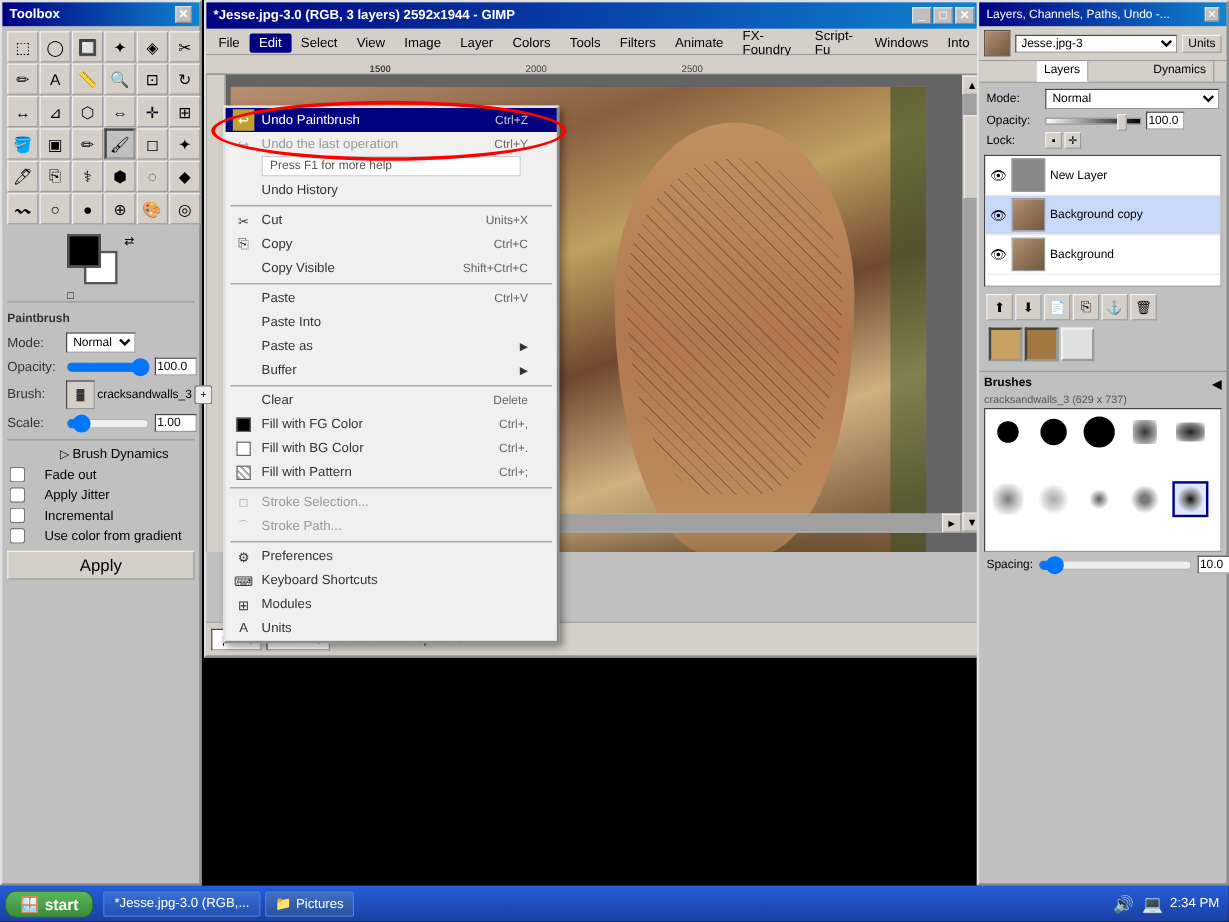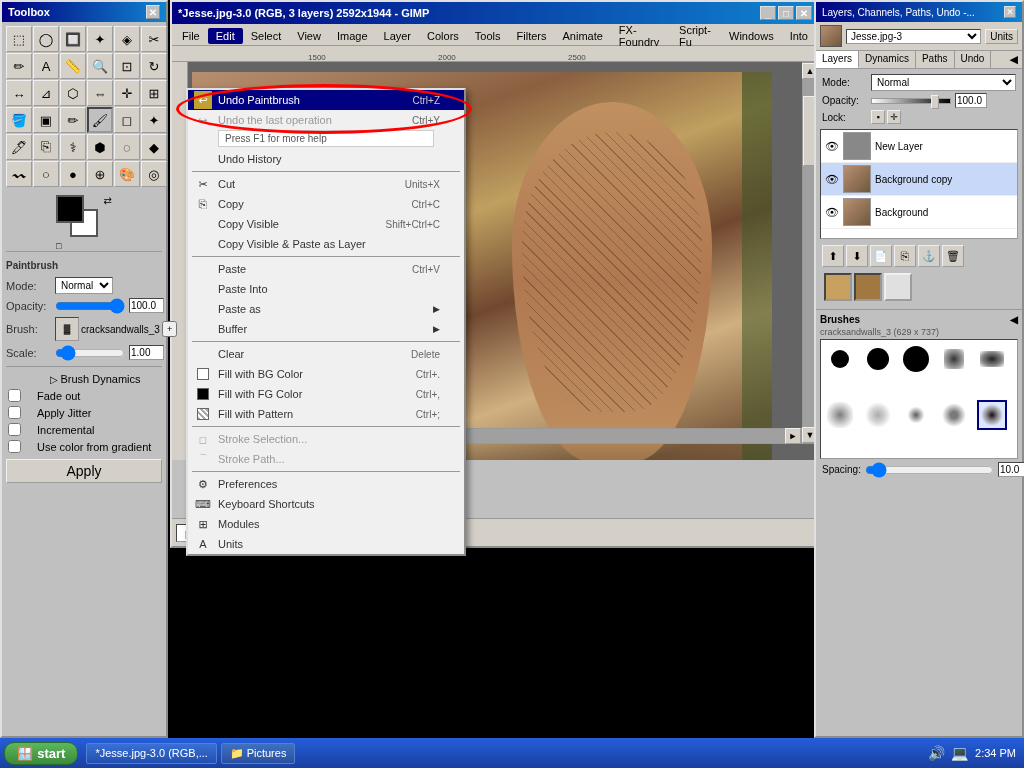--- a/index.html
+++ b/index.html
@@ -166,21 +166,21 @@
     }
     #layers-titlebar {
       background: linear-gradient(to right, #000080, #1084d0);
       color: white; padding: 3px 6px; font-size: 10px; font-weight: normal;
       display: flex; justify-content: space-between; align-items: center; height: 20px;
     }
     #layers-tabs {
       display: flex; background: #d4d0c8; border-bottom: 1px solid #999;
     }
     .layer-tab {
-      padding: 2px 6px; font-size: 10px; cursor: pointer; border-right: 1px solid #999;
+      padding: 2px 6px; font-size: 10px; cursor: pointer; border-right: 1px solid #999; margin-left: 48px;
     }
     .layer-tab.active { background: white; border-bottom: 1px solid white; }
     #layers-content { padding: 4px; }
     .layer-prop { display: flex; align-items: center; gap: 4px; padding: 1px 2px; }
     .layer-prop label { font-size: 10px; min-width: 45px; }
     select.layer-select { font-size: 10px; border: 1px inset #999; background: white; padding: 1px; }
     #layers-list {
       border: 1px inset #999; background: white; margin: 4px 0;
       height: 110px; overflow-y: auto;
     }
@@ -375,21 +375,21 @@
     <div class="menu-item">Filters</div>
     <div class="menu-item">Animate</div>
     <div class="menu-item">FX-Foundry</div>
     <div class="menu-item">Script-Fu</div>
     <div class="menu-item">Windows</div>
     <div class="menu-item">Into</div>
   </div>
 
   <div id="gimp-ruler-h">
     <div id="ruler-canvas">
-      <span class="ruler-mark" style="left:120px;">1500</span>
+      <span class="ruler-mark" style="left:120px;font-weight:bold;">1500</span>
       <span class="ruler-mark" style="left:250px;">2000</span>
       <span class="ruler-mark" style="left:380px;">2500</span>
     </div>
   </div>
 
   <div id="canvas-area">
 
     <div style="position:absolute; left:0; top:0; width:16px; height:100%; background:#d4d0c8; border-right:1px solid #999; z-index:1;"></div>
     <div id="photo-display">
       <div class="photo-bg">
@@ -461,23 +461,20 @@
   </div>
   <div class="menu-row">
     <div class="menu-icon-small">⎘</div>
     <span>Copy</span>
     <span class="menu-shortcut">Ctrl+C</span>
   </div>
   <div class="menu-row">
     <span>Copy Visible</span>
     <span class="menu-shortcut">Shift+Ctrl+C</span>
   </div>
-  <div class="menu-row">
-    <span>Copy Visible &amp; Paste as Layer</span>
-  </div>
   <div class="menu-separator"></div>
   <div class="menu-row">
     <span>Paste</span>
     <span class="menu-shortcut">Ctrl+V</span>
   </div>
   <div class="menu-row">
     <span>Paste Into</span>
   </div>
   <div class="menu-row">
     <span>Paste as</span>
@@ -487,31 +484,31 @@
     <span>Buffer</span>
     <span class="menu-arrow">▶</span>
   </div>
   <div class="menu-separator"></div>
   <div class="menu-row">
     <span>Clear</span>
     <span class="menu-shortcut">Delete</span>
   </div>
   <div class="menu-row">
     <div class="menu-icon-small">
+      <div style="width:12px; height:12px; background:black; border:1px solid #666;"></div>
+    </div>
+    <span>Fill with FG Color</span>
+    <span class="menu-shortcut">Ctrl+,</span>
+  </div>
+  <div class="menu-row">
+    <div class="menu-icon-small">
       <div style="width:12px; height:12px; background:white; border:1px solid #666;"></div>
     </div>
     <span>Fill with BG Color</span>
     <span class="menu-shortcut">Ctrl+.</span>
-  </div>
-  <div class="menu-row">
-    <div class="menu-icon-small">
-      <div style="width:12px; height:12px; background:black; border:1px solid #666;"></div>
-    </div>
-    <span>Fill with FG Color</span>
-    <span class="menu-shortcut">Ctrl+,</span>
   </div>
   <div class="menu-row">
     <div class="menu-icon-small">
       <div style="width:12px; height:12px; background:repeating-linear-gradient(45deg,#aaa 0,#aaa 2px,white 2px,white 4px); border:1px solid #666;"></div>
     </div>
     <span>Fill with Pattern</span>
     <span class="menu-shortcut">Ctrl+;</span>
   </div>
   <div class="menu-separator"></div>
   <div class="menu-row disabled">

